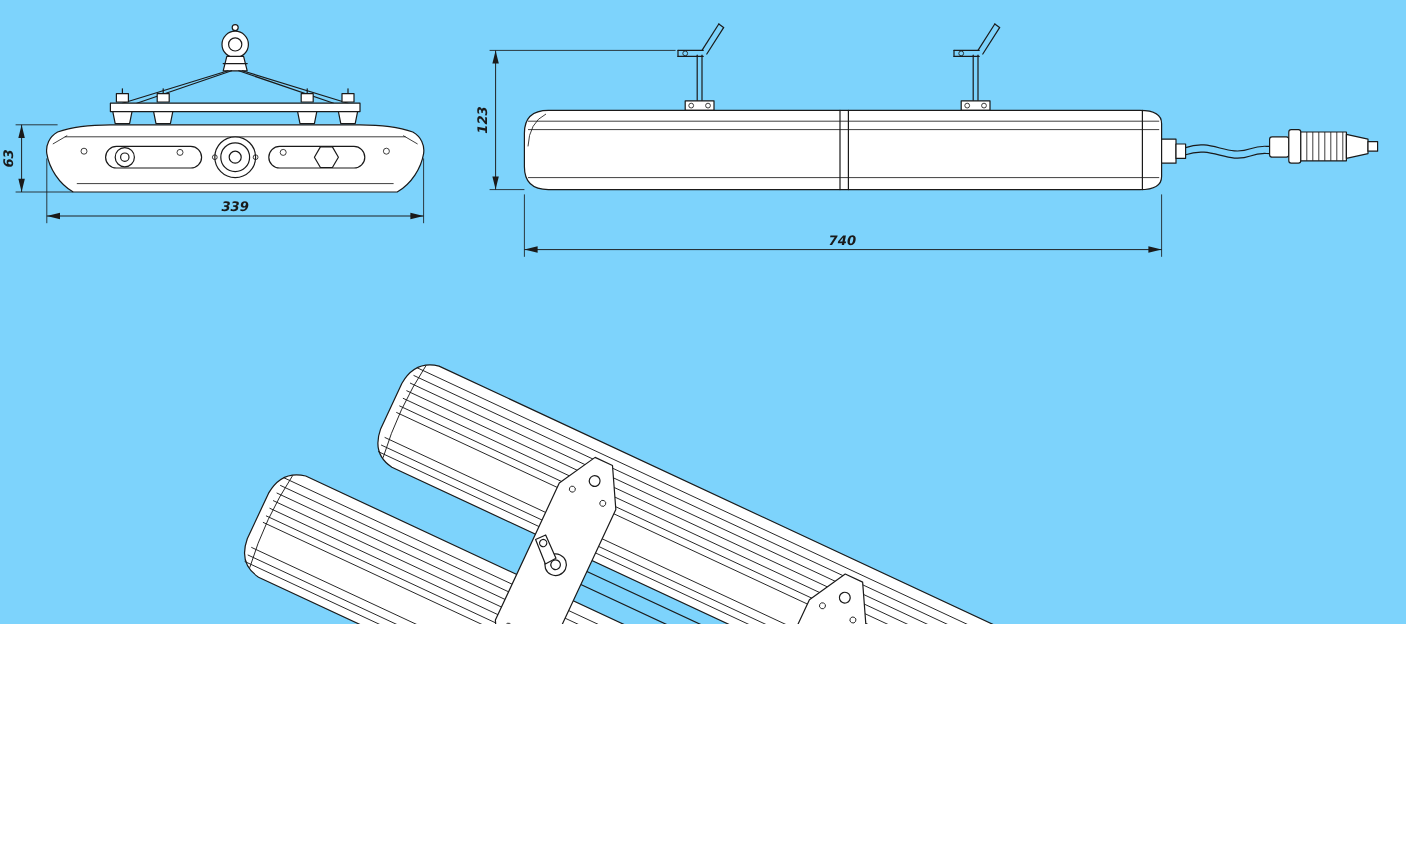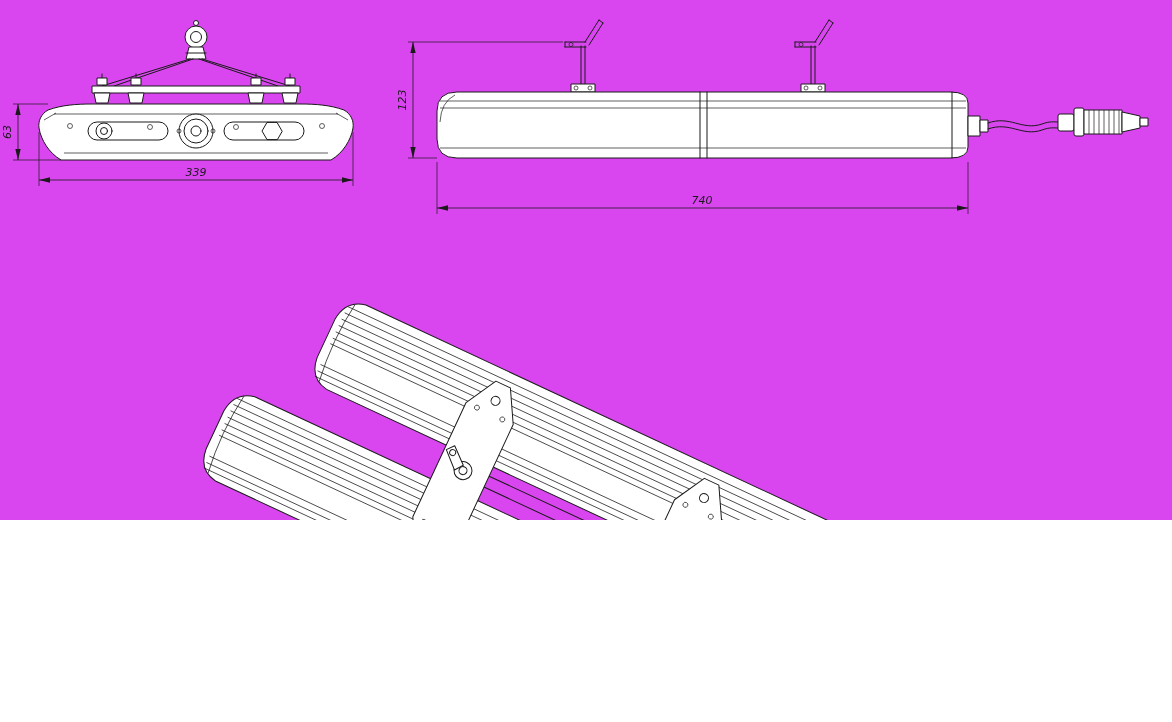--- a/index.html
+++ b/index.html
@@ -1,18 +1,18 @@
 <!DOCTYPE html>
 <html style="--line: #1a1a1a;"><head>
 <meta charset="utf-8">
 <style>
   :root { --line:#1a1a1a; }
   * { box-sizing:border-box; }
   body { margin:0; background:#fff; font-family:"DejaVu Sans", sans-serif; }
-  .canvas { position:relative; width:1172px; height:520px; background:#d946ef; overflow:hidden; }
+  .canvas { position:relative; width:1172px; height:520px; background:#7dd3fc; overflow:hidden;font-weight:bold; }
   svg { display:block; }
   .ln   { stroke:var(--line); stroke-width:1; fill:none; stroke-linecap:round; stroke-linejoin:round; }
   .lnf  { stroke:var(--line); stroke-width:1; fill:#fff; stroke-linejoin:round; }
   .thin { stroke:var(--line); stroke-width:0.7; fill:none; }
   .dim  { stroke:var(--line); stroke-width:0.8; fill:none; }
   .arr  { fill:var(--line); stroke:none; }
   .dim-text { font-family:"DejaVu Sans", sans-serif; font-style:italic; font-size:11px; fill:var(--line); }
 </style>
 </head>
 <body style="background: rgb(255, 255, 255);">

